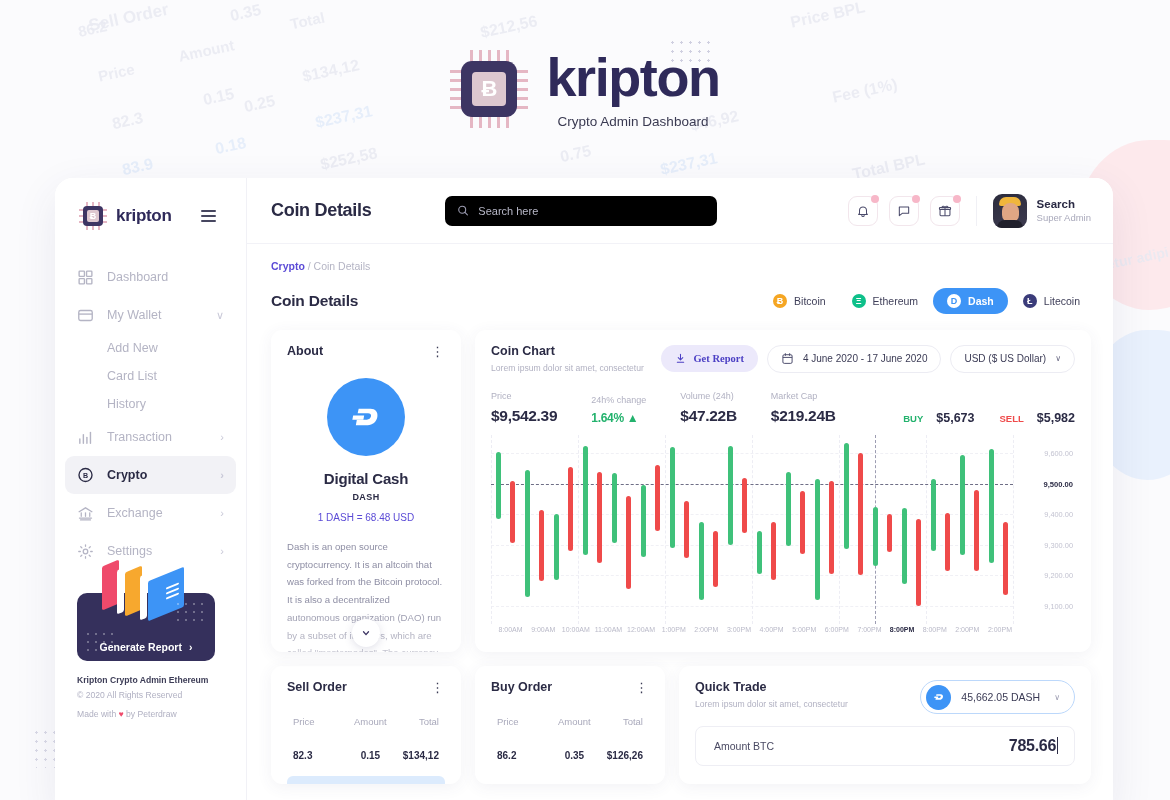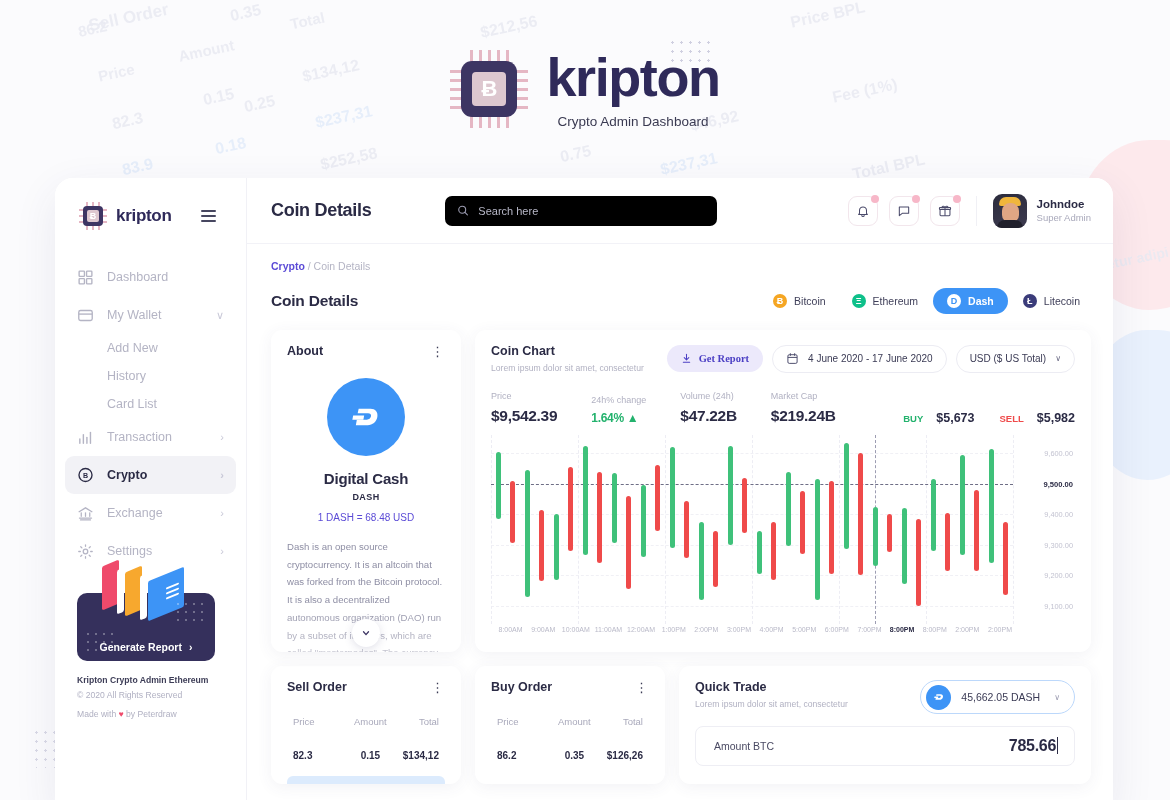--- a/index.html
+++ b/index.html
@@ -380,22 +380,22 @@
           <span class="ico">
             <svg width="17" height="17" viewBox="0 0 24 24" fill="none" stroke="currentColor" stroke-width="1.9">
               <rect x="2.5" y="5" width="19" height="14" rx="2.5"></rect>
               <line x1="2.5" y1="10" x2="21.5" y2="10"></line>
             </svg>
           </span>
           <span class="label">My Wallet</span>
           <span class="chev">∨</span>
         </div>
         <div class="sub-item">Add New</div>
+        <div class="sub-item">Card List</div>
         <div class="sub-item">History</div>
-        <div class="sub-item">Card List</div>
         <div class="nav-item">
           <span class="ico">
             <svg width="17" height="17" viewBox="0 0 24 24" fill="none" stroke="currentColor" stroke-width="2" stroke-linecap="round">
               <line x1="4" y1="14" x2="4" y2="20"></line>
               <line x1="9" y1="8" x2="9" y2="20"></line>
               <line x1="14" y1="12" x2="14" y2="20"></line>
               <line x1="19" y1="5" x2="19" y2="20"></line>
             </svg>
           </span>
           <span class="label">Transaction</span>
@@ -503,21 +503,21 @@
             <span class="dot"></span>
         </div>
         <div class="divider-v"></div>
         <div class="user">
           <div class="avatar">
             <div class="hair"></div>
               <div class="face"></div>
               <div class="body"></div>
           </div>
           <div>
-            <div class="user-name">Johndoe</div>
+            <div class="user-name">Search</div>
             <div class="user-role">Super Admin</div>
           </div>
         </div>
       </div>
     </div>
 
     <div class="scroll">
       <div class="crumb">
         <a href="#">Crypto</a>
         <span>/</span>
@@ -588,21 +588,21 @@
               <div class="pill">
                 <svg width="13" height="13" viewBox="0 0 24 24" fill="none" stroke="#4b4b6b" stroke-width="1.8">
                   <rect x="3.5" y="5" width="17" height="16" rx="2.5"></rect>
                   <line x1="3.5" y1="10" x2="20.5" y2="10"></line>
                   <line x1="8" y1="3" x2="8" y2="6.5" stroke-linecap="round"></line>
                   <line x1="16" y1="3" x2="16" y2="6.5" stroke-linecap="round"></line>
                 </svg>
                 <span>4 June 2020 - 17 June 2020</span>
               </div>
               <div class="pill">
-                <span>USD ($ US Total)</span>
+                <span>USD ($ US Dollar)</span>
                 <span style="font-size:8px;color:#6b6b85">∨</span>
               </div>
             </div>
           </div>
 
           <div class="stats" id="chart-stats">
               <div class="stat">
                 <div class="stat-l">Price</div>
                 <div class="stat-v">$9,542.39</div>
               </div>

